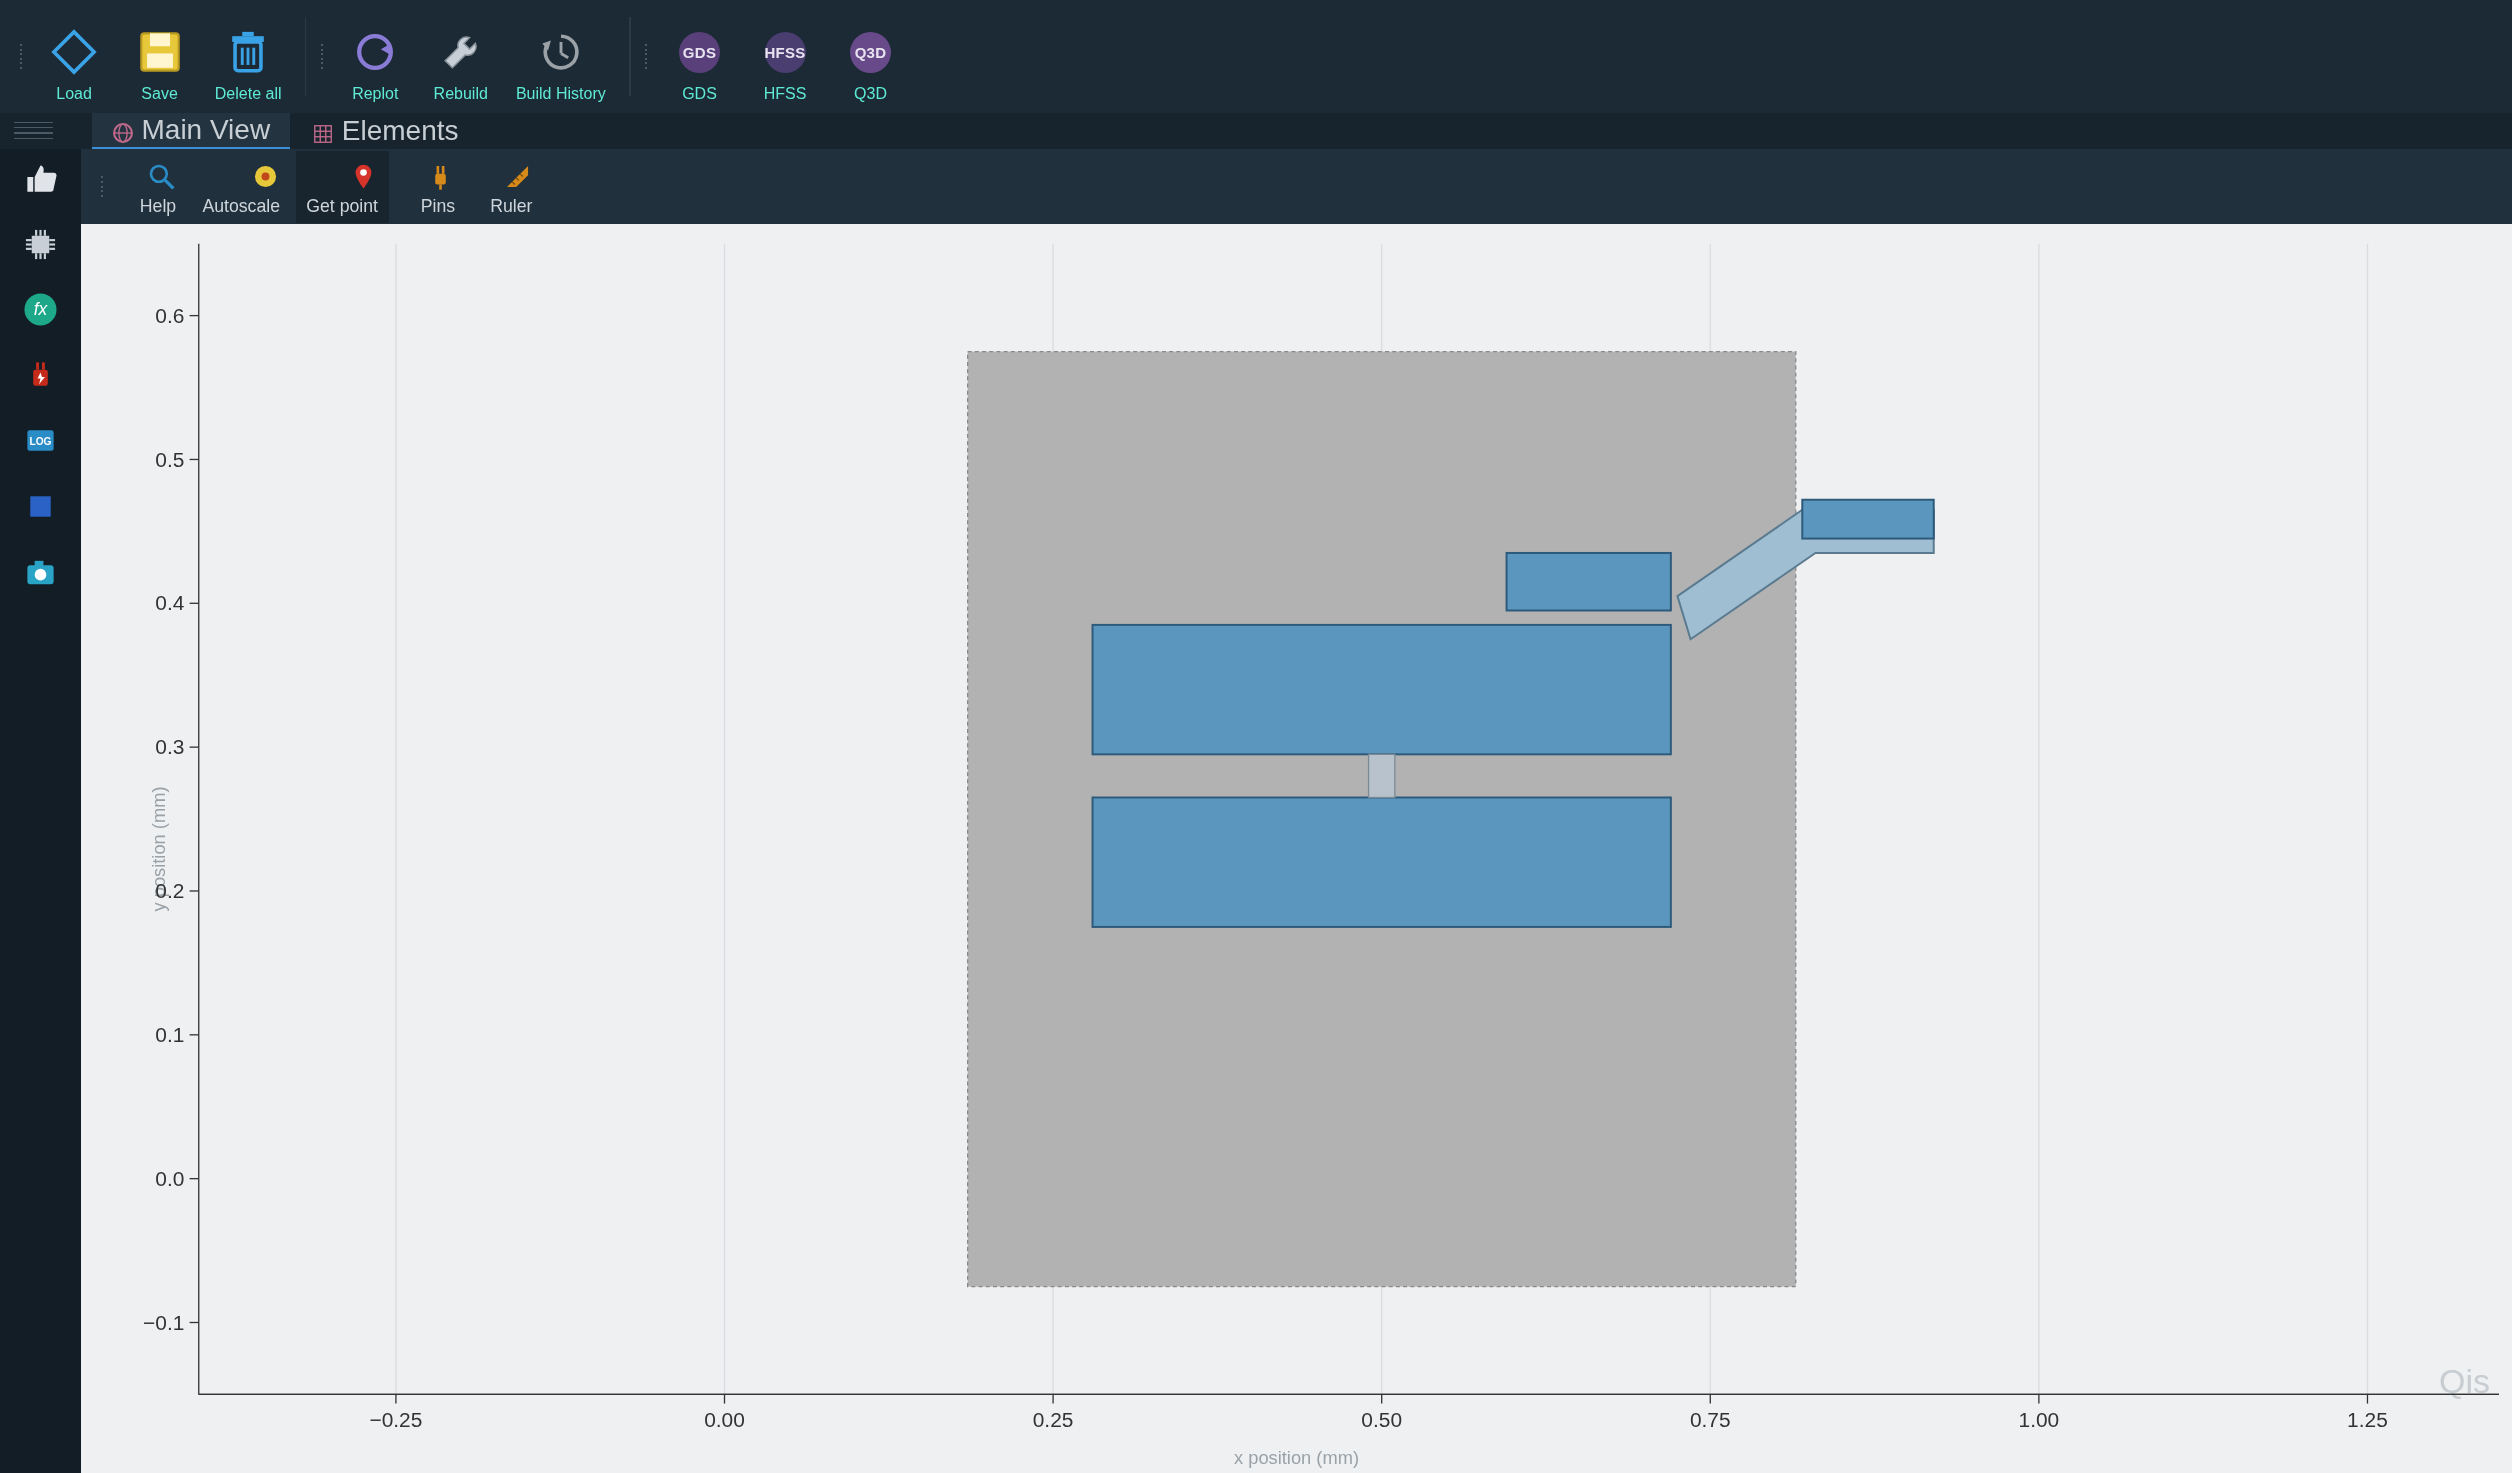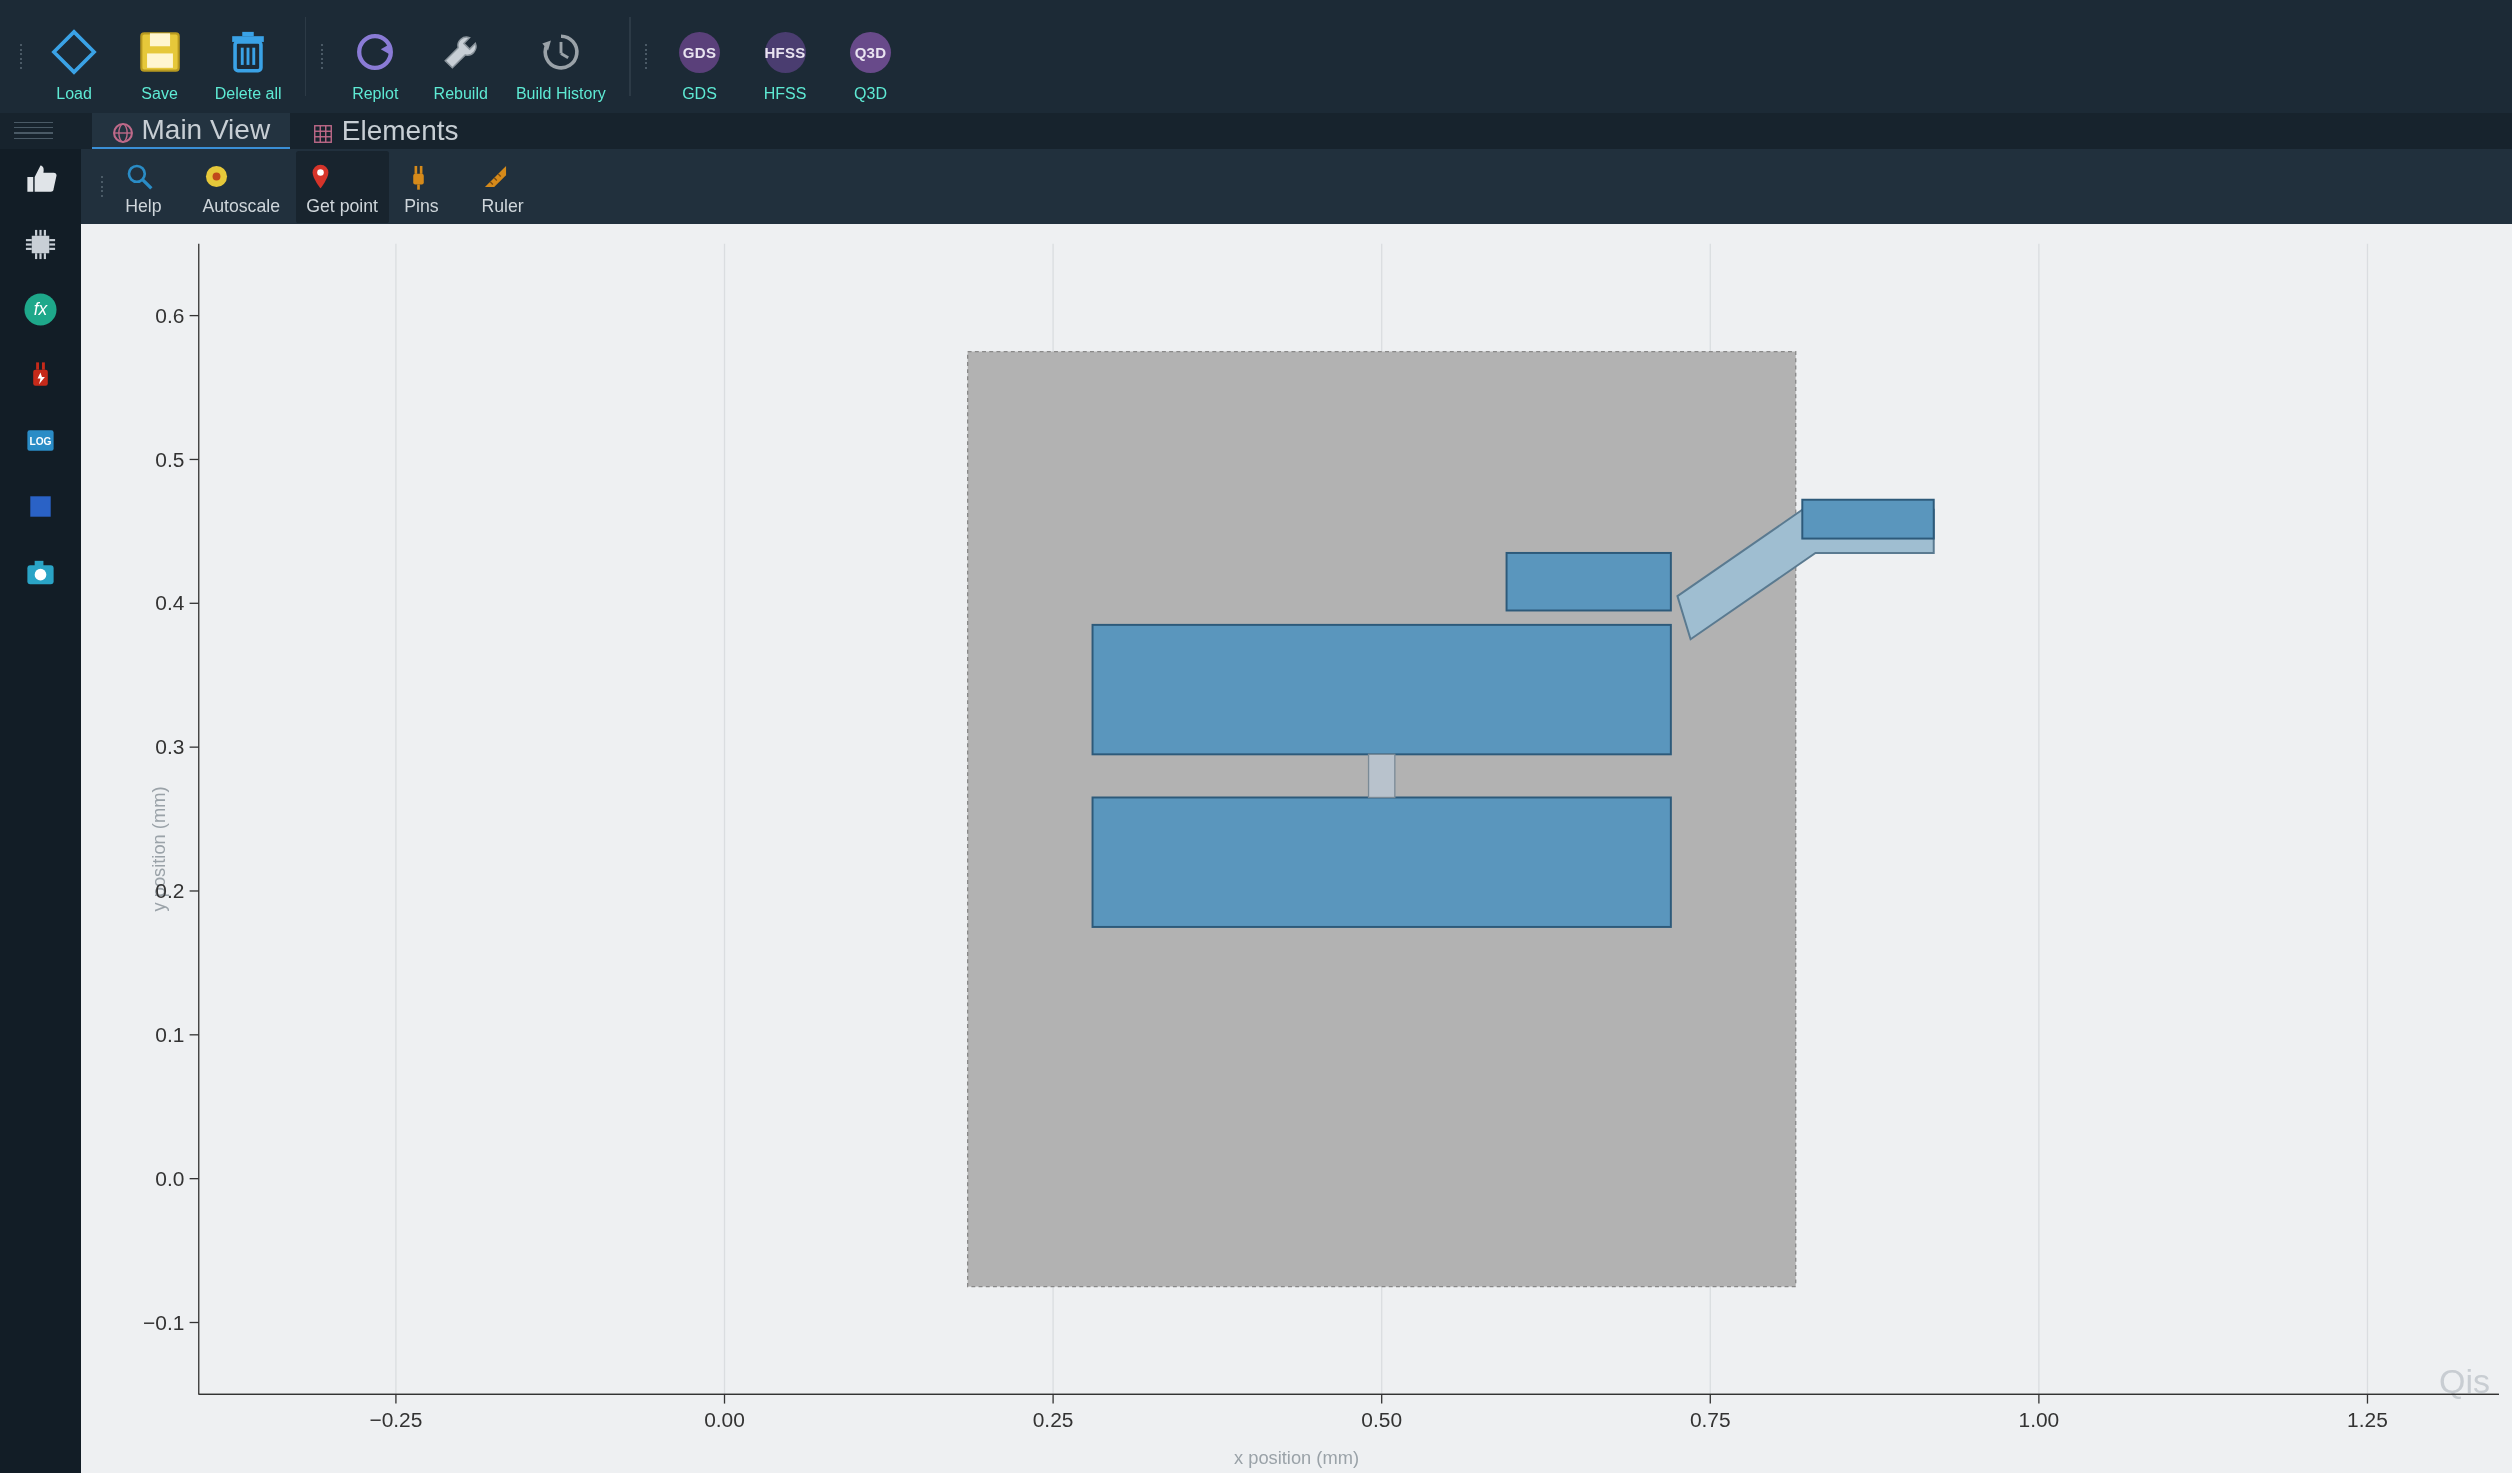--- a/index.html
+++ b/index.html
@@ -61,21 +61,21 @@
   
   .sec-toolbar {
     height: 75px; background: #21303d; display: flex; align-items: center;
     padding-left: 101px; gap: 5.2px;
   }
   .sec-handle {
     display: flex; flex-direction: column; gap: 2.6px; justify-content: center; height: 59px; margin-right: 6.5px;
   }
   .sec-handle span { width: 2px; height: 2px; background: #5a6a76; border-radius: 50%; }
   .sec-item {
-    display: flex; flex-direction: column; align-items: flex-start; justify-content: flex-end;
+    display: flex; flex-direction: column; align-items: flex-end; justify-content: flex-end;
     height: 72px; min-width: 72px; padding: 3.9px 10.5px 5.2px 10.5px; cursor: pointer;
     border-radius: 2.6px;
   }
   .sec-item.active { background: #18242e; }
   .sec-icon { width: 29px; height: 29px; margin-bottom: 5.2px; display: flex; align-items: center; justify-content: center; }
   .sec-icon svg { width: 100%; height: 100%; }
   .sec-label { font-size: 17.7px; color: #cfd6db; white-space: nowrap; }
 
   
   .side-rail {

